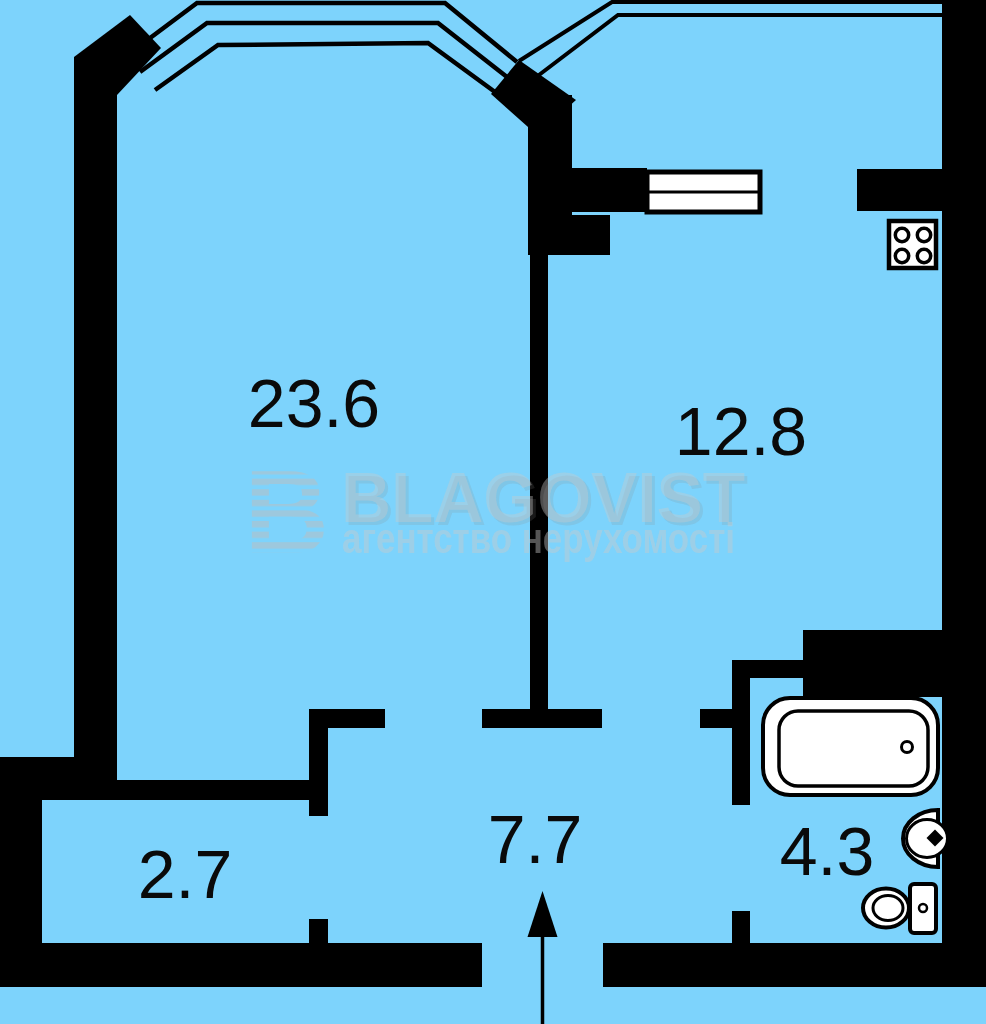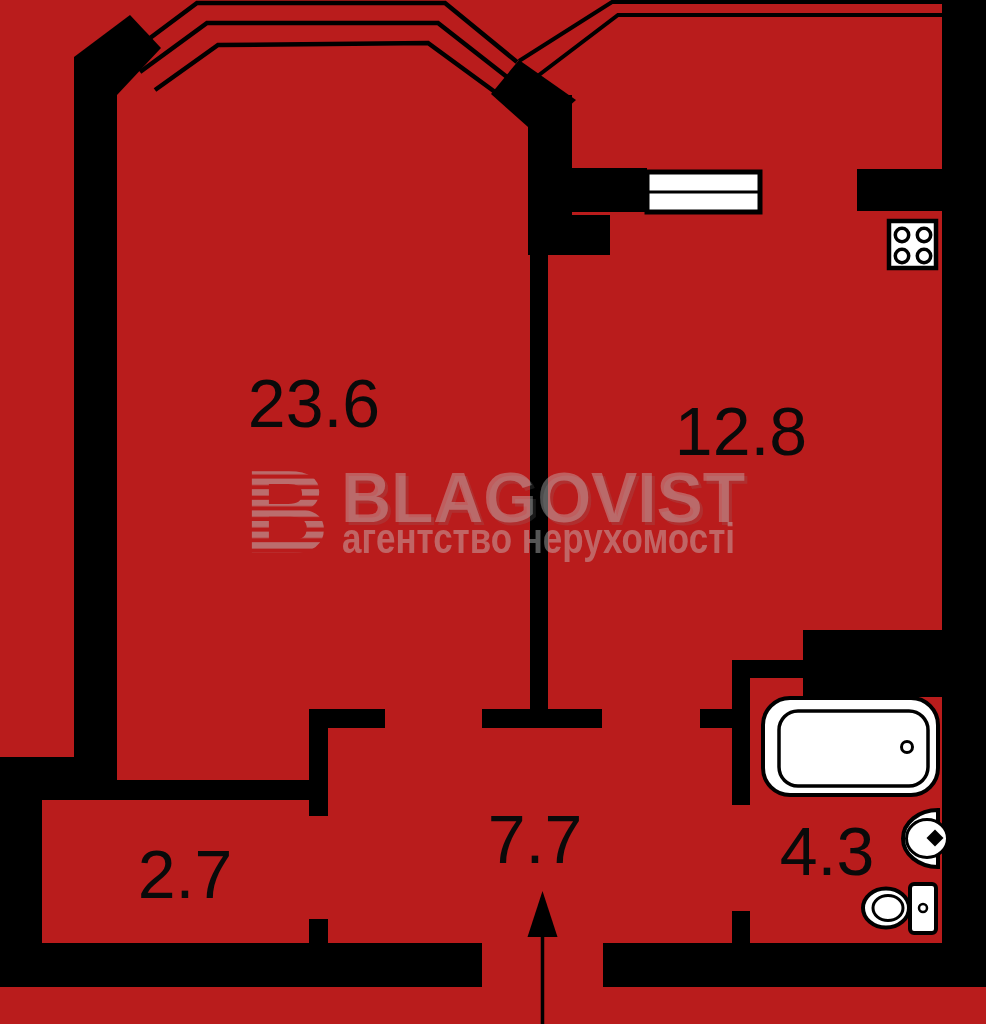--- a/index.html
+++ b/index.html
@@ -1,20 +1,20 @@
 <!DOCTYPE html>
 <html><head>
 <meta charset="utf-8">
 <style>
   html, body { margin: 0; padding: 0; background: #ffffff; }
   .canvas {
     position: relative;
     width: 986px;
     height: 1024px;
-    background: #b91c1c;
+    background: #7dd3fc;
     overflow: hidden;
     font-family: "Liberation Sans", sans-serif;
   }
   svg { display: block; }
   .room-label {
     font-family: "Liberation Sans", sans-serif;
     font-size: 68px;
     fill: #0a0a0a;
   }
   .wm-brand {

